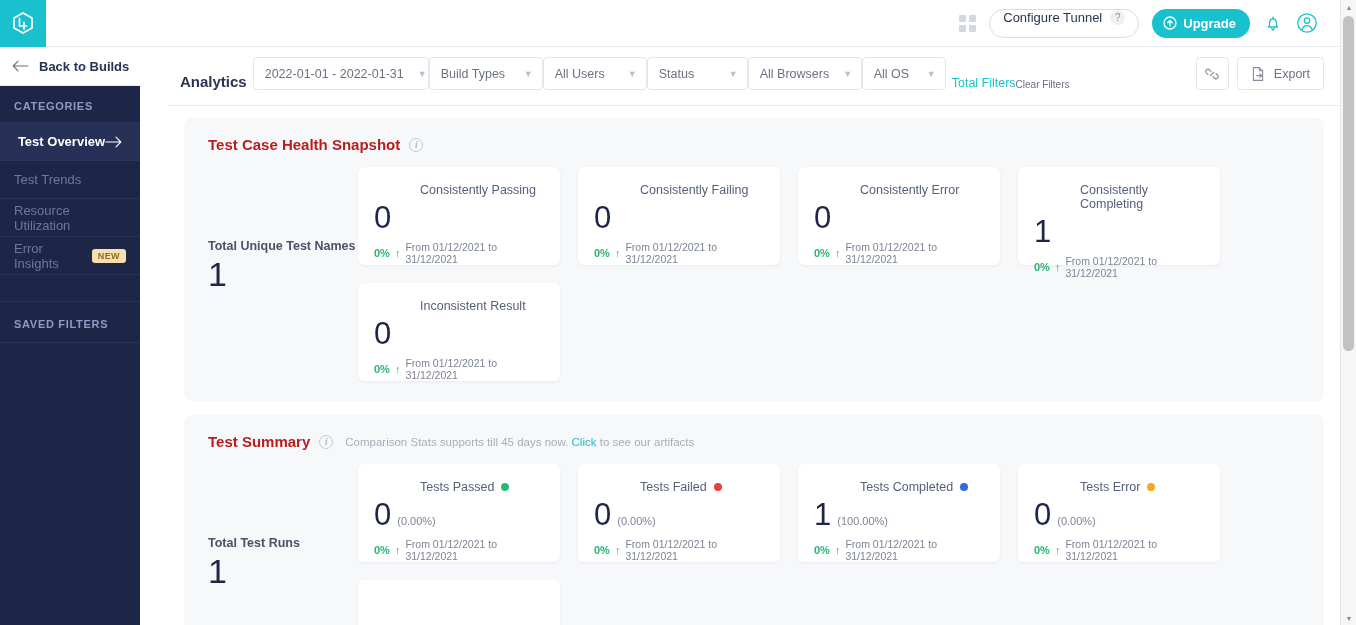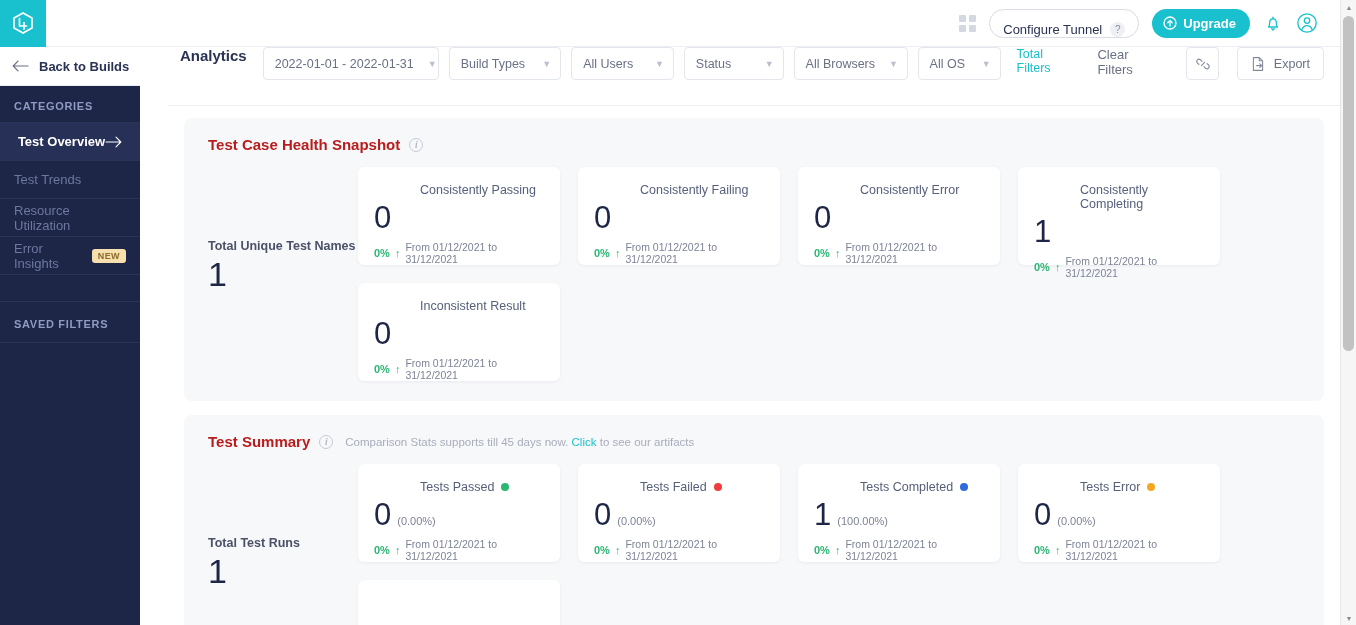--- a/index.html
+++ b/index.html
@@ -23,21 +23,21 @@
     display: flex; align-items: center; justify-content: center; flex: 0 0 46px;
   }
   .logo-box svg { display: block; }
   .topbar-spacer { flex: 1 1 auto; }
   .topbar-right { display: flex; align-items: center; gap: 13px; padding-right: 22px; }
 
   .grid-icon { display: grid; grid-template-columns: 7px 7px; grid-template-rows: 7px 7px; gap: 3px; cursor: pointer; }
   .grid-icon i { display: block; background: #d4d8e0; border-radius: 1px; }
 
   .tunnel-btn {
-    display: flex; align-items: flex-end; gap: 8px;
+    display: flex; align-items: flex-start; gap: 8px;
     height: 29px; padding: 0 13px;
     border: 1px solid #d9dce4; border-radius: 15px;
     background: #fff; font-size: 13px; color: #2a3353; cursor: pointer;
     white-space: nowrap;
   }
   .q-mark {
     width: 15px; height: 15px; border-radius: 50%;
     background: #eef0f4; color: #8a90a2; font-size: 10px;
     display: flex; align-items: center; justify-content: center;
   }
@@ -79,32 +79,32 @@
   .nav-gap { height: 27px; border-bottom: 1px solid #2a3358; }
   .sec-title2 {
     padding: 16px 0 12px 14px; font-size: 11px; letter-spacing: .7px;
     font-weight: 700; color: #8f9bc4; border-bottom: 1px solid #2a3358;
   }
 
   
   .filterbar {
     position: absolute; top: 47px; left: 168px; width: 1172px; height: 59px;
     background: #fff; border-bottom: 1px solid #eceef3;
-    display: flex; align-items: flex-start; padding: 0 16px 0 12px; gap: 10px;
+    display: flex; align-items: flex-end; padding: 0 16px 15px 12px; gap: 0;
   }
   .page-title { font-size: 15px; font-weight: 700; color: #2a3353; margin-right: 6px; }
   .select {
     height: 33px; border: 1px solid #e3e6ed; border-radius: 4px; background: #fff;
     display: flex; align-items: center; justify-content: space-between;
     padding: 0 9px 0 11px; font-size: 12.5px; color: #6b7185; cursor: pointer;
     white-space: nowrap;
   }
   .caret { color: #b9bfcd; font-size: 9px; margin-left: 14px; }
   .link-teal { font-size: 12.5px; color: #18c1cd; cursor: pointer; margin-left: 6px; }
-  .link-grey { font-size: 13px; color: #6b7185; cursor: pointer; margin-left: 8px; }
+  .link-grey { font-size: 10px; color: #6b7185; cursor: pointer; }
   .fb-spacer { flex: 1 1 auto; }
   .sq-btn {
     width: 33px; height: 33px; border: 1px solid #e3e6ed; border-radius: 4px;
     background: #fff; display: flex; align-items: center; justify-content: center;
     cursor: pointer;
   }
   .export-btn {
     height: 33px; border: 1px solid #e3e6ed; border-radius: 4px; background: #fff;
     display: flex; align-items: center; gap: 8px; padding: 0 13px;
     font-size: 12.5px; color: #6b7185; cursor: pointer; margin-left: 8px;

